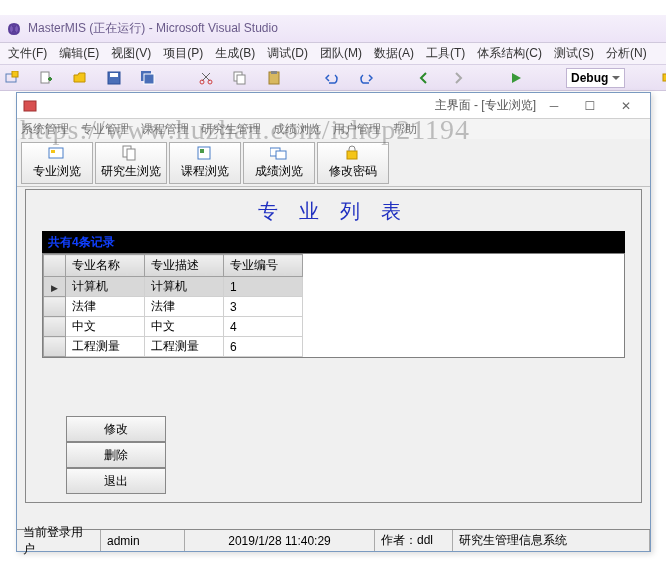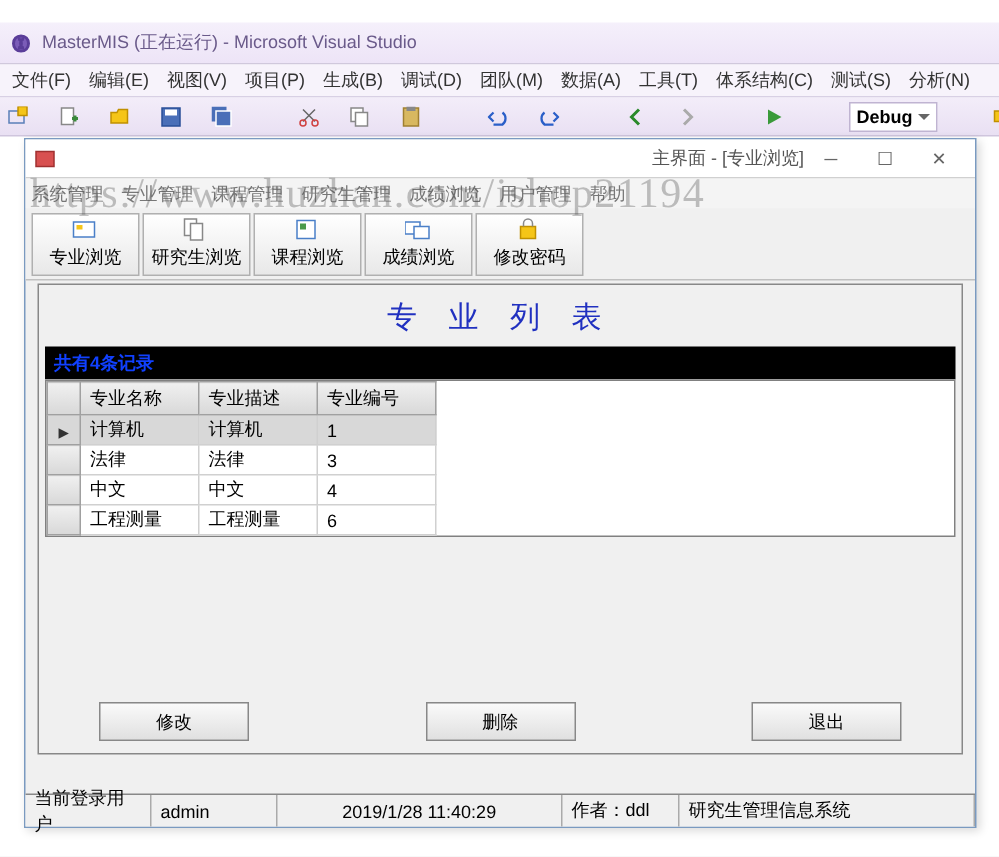--- a/index.html
+++ b/index.html
@@ -18,31 +18,31 @@
 
 
 .app-win { position: absolute; left: 16px; top: 92px; width: 635px; height: 460px; border: 1px solid #7a9ac0; background: #f0f0f0; box-shadow: 2px 2px 6px rgba(0,0,0,.15); }
 .app-titlebar { height: 26px; background: #fff; border-bottom: 1px solid #d0d0d0; display: flex; align-items: center; padding: 0 6px; text-align: right; }
 .app-titlebar .ttl { flex: 1; color: #555; }
 .app-titlebar .winbtn { width: 36px; height: 20px; display: flex; align-items: center; justify-content: center; color: #666; }
 .app-menu { height: 20px; background: #f4f4f4; display: flex; align-items: center; padding: 0 4px; color: #777; gap: 12px; }
 .app-toolbar { height: 48px; background: #f0f0f0; border-bottom: 1px solid #c0c0c0; display: flex; align-items: center; padding: 2px 4px; }
 .app-toolbar .tbtn { width: 72px; height: 42px; border: 1px solid #b0b0b0; background: linear-gradient(#fff,#e8e8e8); display: flex; flex-direction: column; align-items: center; justify-content: center; margin-right: 2px; }
 .app-toolbar .tbtn .ic { width: 18px; height: 16px; margin-bottom: 2px; }
-.content-frame { position: absolute; left: 8px; top: 96px; right: 8px; bottom: 48px; border: 1px solid #888; background: #f0f0f0; padding: 6px 4px; }
+.content-frame { position: absolute; left: 8px; top: 96px; right: 8px; bottom: 48px; border: 1px solid #888; background: #f0f0f0; padding: 6px 16px; }
 .page-title { text-align: center; color: #2030c0; font-size: 20px; font-family: KaiTi, SimSun; letter-spacing: 8px; padding: 2px 0 6px; }
 .count-bar { background: #000; color: #1040ff; height: 22px; display: flex; align-items: center; padding-left: 6px; font-weight: bold; }
 .grid { border: 1px solid #808080; background: #fff; }
 .grid table { border-collapse: collapse; width: 260px; }
 .grid th { background: linear-gradient(#f0f0f0,#d8d8d8); border: 1px solid #a0a0a0; padding: 2px 6px; height: 20px; text-align: left; font-weight: normal; }
 .grid td { border: 1px solid #d0d0d0; padding: 1px 6px; height: 18px; background: #fff; }
 .grid .rowhdr { width: 22px; background: linear-gradient(#f0f0f0,#d8d8d8); border: 1px solid #a0a0a0; text-align: center; }
 .grid tr.sel td { background: #d8d8d8; }
 .grid tr.sel .rowhdr::before { content: "▶"; font-size: 9px; color: #333; }
-.btn-row { position: absolute; left: 0; right: 0; bottom: 8px; display: flex; justify-content: space-between; padding: 0 40px; }
+.btn-row { position: absolute; left: 0; right: 0; bottom: 8px; display: flex; justify-content: center; padding: 0 40px; flex-direction: column; }
 .btn-row button { width: 100px; height: 26px; border: 1px solid #888; background: linear-gradient(#fafafa,#e0e0e0); }
 .status { position: absolute; left: 0; right: 0; bottom: 0; height: 22px; border-top: 1px solid #888; background: #f0f0f0; display: flex; }
 .status > div { border-right: 1px solid #aaa; padding: 3px 6px; height: 100%; display: flex; align-items: center; }
 
 .watermark { position: absolute; left: 20px; top: 114px; font-size: 28px; color: rgba(80,80,80,.35); font-family: Georgia, serif; letter-spacing: 1px; pointer-events: none; z-index: 99; }
 </style>
 </head>
 <body>
 
 <div class="vs-title">

